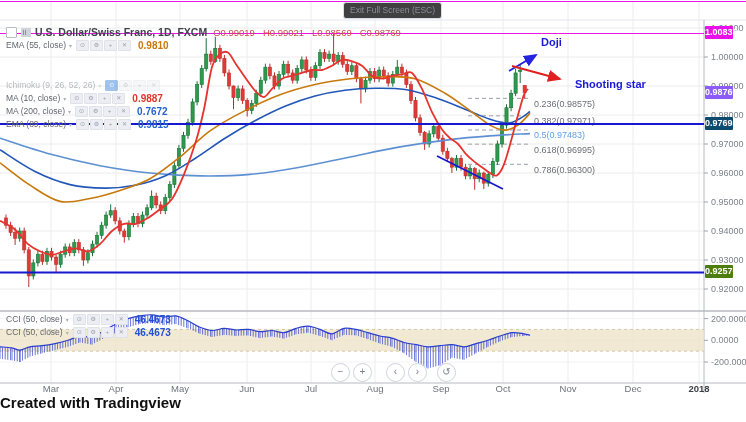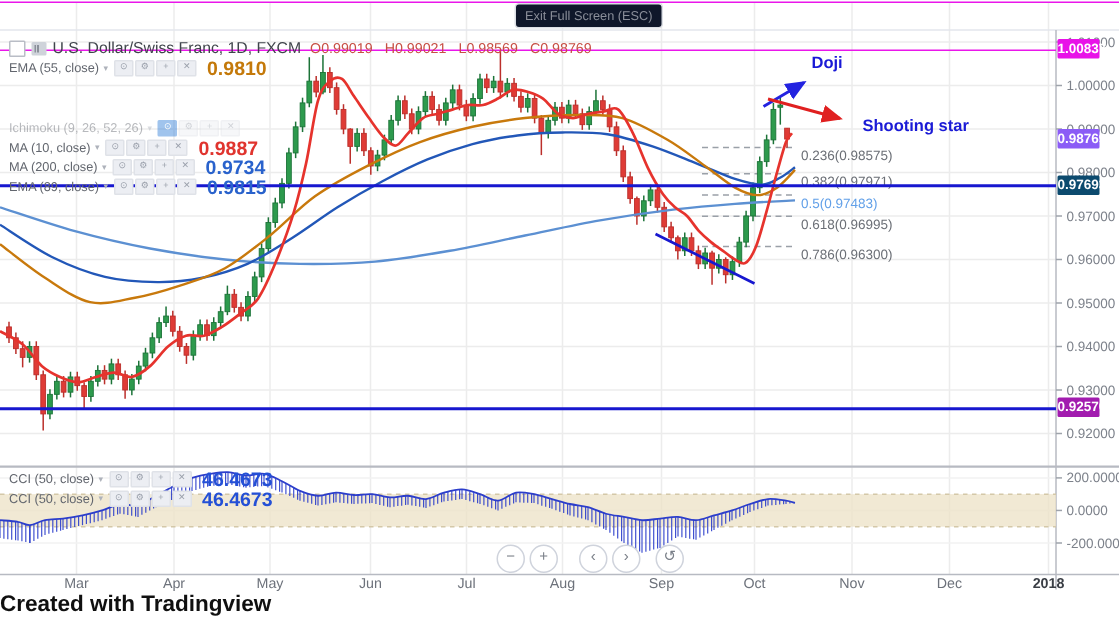--- a/index.html
+++ b/index.html
@@ -1,40 +1,40 @@
 <!DOCTYPE html>
 <html><head>
 <meta charset="utf-8">
 <style>
   html,body{margin:0;padding:0;background:#fff;}
   #stage{position:relative;width:746px;height:422px;overflow:hidden;background:#fff;
          font-family:"Liberation Sans",sans-serif;-webkit-font-smoothing:antialiased;}
   #chart-svg{position:absolute;left:0;top:0;z-index:1;}
   .ovl{position:absolute;z-index:3;}
   
-  #exit-btn{left:343px;top:2px;height:13px;padding:1px 6px;background:#0f172a;border:1px solid #dcdfe5;
+  #exit-btn{left:343px;top:2px;height:13px;padding:1px 6px;background:#404040;border:1px solid #dcdfe5;
             border-radius:3px;color:#8a8e99;font-size:8.5px;line-height:12px;cursor:pointer;white-space:nowrap;}
   #top-magenta{left:0;top:1px;width:746px;height:0;border-top:1.5px solid #ea16ea;z-index:4;}
   #alert-line{left:0;top:33px;width:704px;height:0;border-top:1.5px solid #ea16ea;z-index:4;}
   
   #legend{left:6px;top:26px;color:#44484f;z-index:5;}
   #title-row{display:flex;align-items:center;gap:4px;font-size:10.5px;color:#3f434b;}
-  #title-row .sym{font-weight:400;}
+  #title-row .sym{font-weight:700;}
   .mini-box{width:9px;height:9px;border:1px solid #b9bdc6;border-radius:1px;background:#fff;}
   .mini-chart{width:10px;height:9px;background:#cfd3da;border-radius:1px;position:relative;}
   .mini-chart::after{content:"";position:absolute;left:2px;top:2px;width:6px;height:5px;
       background:linear-gradient(90deg,#8b909a 1px,transparent 1px,transparent 2px,#8b909a 2px,#8b909a 3px,transparent 3px);}
   #ohlc{display:flex;gap:8px;margin-left:2px;font-size:9.5px;color:#c74e44;}
   .ind-row{display:flex;align-items:center;gap:3px;height:12px;margin-top:1px;font-size:8.5px;color:#62666e;}
   .ind-row .caret{font-size:6px;color:#aeb2bb;margin-right:1px;}
   .icon-strip{display:flex;gap:1px;}
   .tiny-ic{width:11px;height:9px;background:#eceef3;border:1px solid #dfe2e8;border-radius:1px;color:#9aa0ab;
            font-size:6px;line-height:8px;text-align:center;cursor:pointer;}
   .tiny-ic.active{background:#2f7dd8;border-color:#2f7dd8;color:#fff;}
-  .ind-val{margin-left:4px;font-size:13px;font-weight:bold;}
+  .ind-val{margin-left:4px;font-size:10px;font-weight:bold;}
   .row-muted{opacity:.45;margin-top:28px;}
   
   .pflag{left:705px;width:28px;height:13px;color:#fff;font-size:9px;font-weight:bold;
          line-height:13px;text-align:center;border-radius:1px;z-index:6;}
   
   .anno{font-size:11px;font-weight:bold;color:#1a1ad6;z-index:5;white-space:nowrap;}
   
   #navpad{left:331px;top:363px;display:flex;gap:3px;z-index:6;}
   #navpad .gap{width:8px;}
   .navbtn{width:17px;height:17px;border-radius:50%;background:#fff;border:1px solid #cfd3dc;color:#7b8materials:0;
@@ -652,42 +652,42 @@
         </div>
         <div class="ind-row">
           <span>MA (200, close)</span>
           <span class="caret">▾</span>
           <span class="icon-strip">
             <span class="tiny-ic">⊙</span>
             <span class="tiny-ic">⚙</span>
             <span class="tiny-ic">+</span>
             <span class="tiny-ic">✕</span>
           </span>
-          <span class="ind-val" style="color: rgb(41, 98, 204);">0.9734</span>
+          <span class="ind-val" style="color: rgb(41, 98, 204);">0.7672</span>
         </div>
         <div class="ind-row">
           <span>EMA (89, close)</span>
           <span class="caret">▾</span>
           <span class="icon-strip">
             <span class="tiny-ic">⊙</span>
             <span class="tiny-ic">⚙</span>
             <span class="tiny-ic">+</span>
             <span class="tiny-ic">✕</span>
           </span>
           <span class="ind-val" style="color: rgb(41, 98, 204);">0.9815</span>
         </div>
       </div>
   </div>
 
   <div class="ovl" id="alert-line"></div>
 
   <div class="ovl pflag" style="top:26px;background:#e812e8;">1.00837</div>
   <div class="ovl pflag" style="top:86px;background:#8b5cf6;">0.98769</div>
   <div class="ovl pflag" style="top:117px;background:#0c4a6e;">0.97693</div>
-  <div class="ovl pflag" style="top:265px;background:#a21caf;">0.92570</div>
+  <div class="ovl pflag" style="top:265px;background:#4d7c0f;">0.92570</div>
 
   <div class="ovl anno" style="left:541px;top:36px;">Doji</div>
   <div class="ovl anno" style="left:575px;top:78px;">Shooting star</div>
 
   <div class="ovl" id="cci-legend" style="left:6px;top:312px;z-index:5;">
       <div class="ind-row">
         <span>CCI (50, close)</span>
         <span class="caret">▾</span>
         <span class="icon-strip">
           <span class="tiny-ic">⊙</span>

